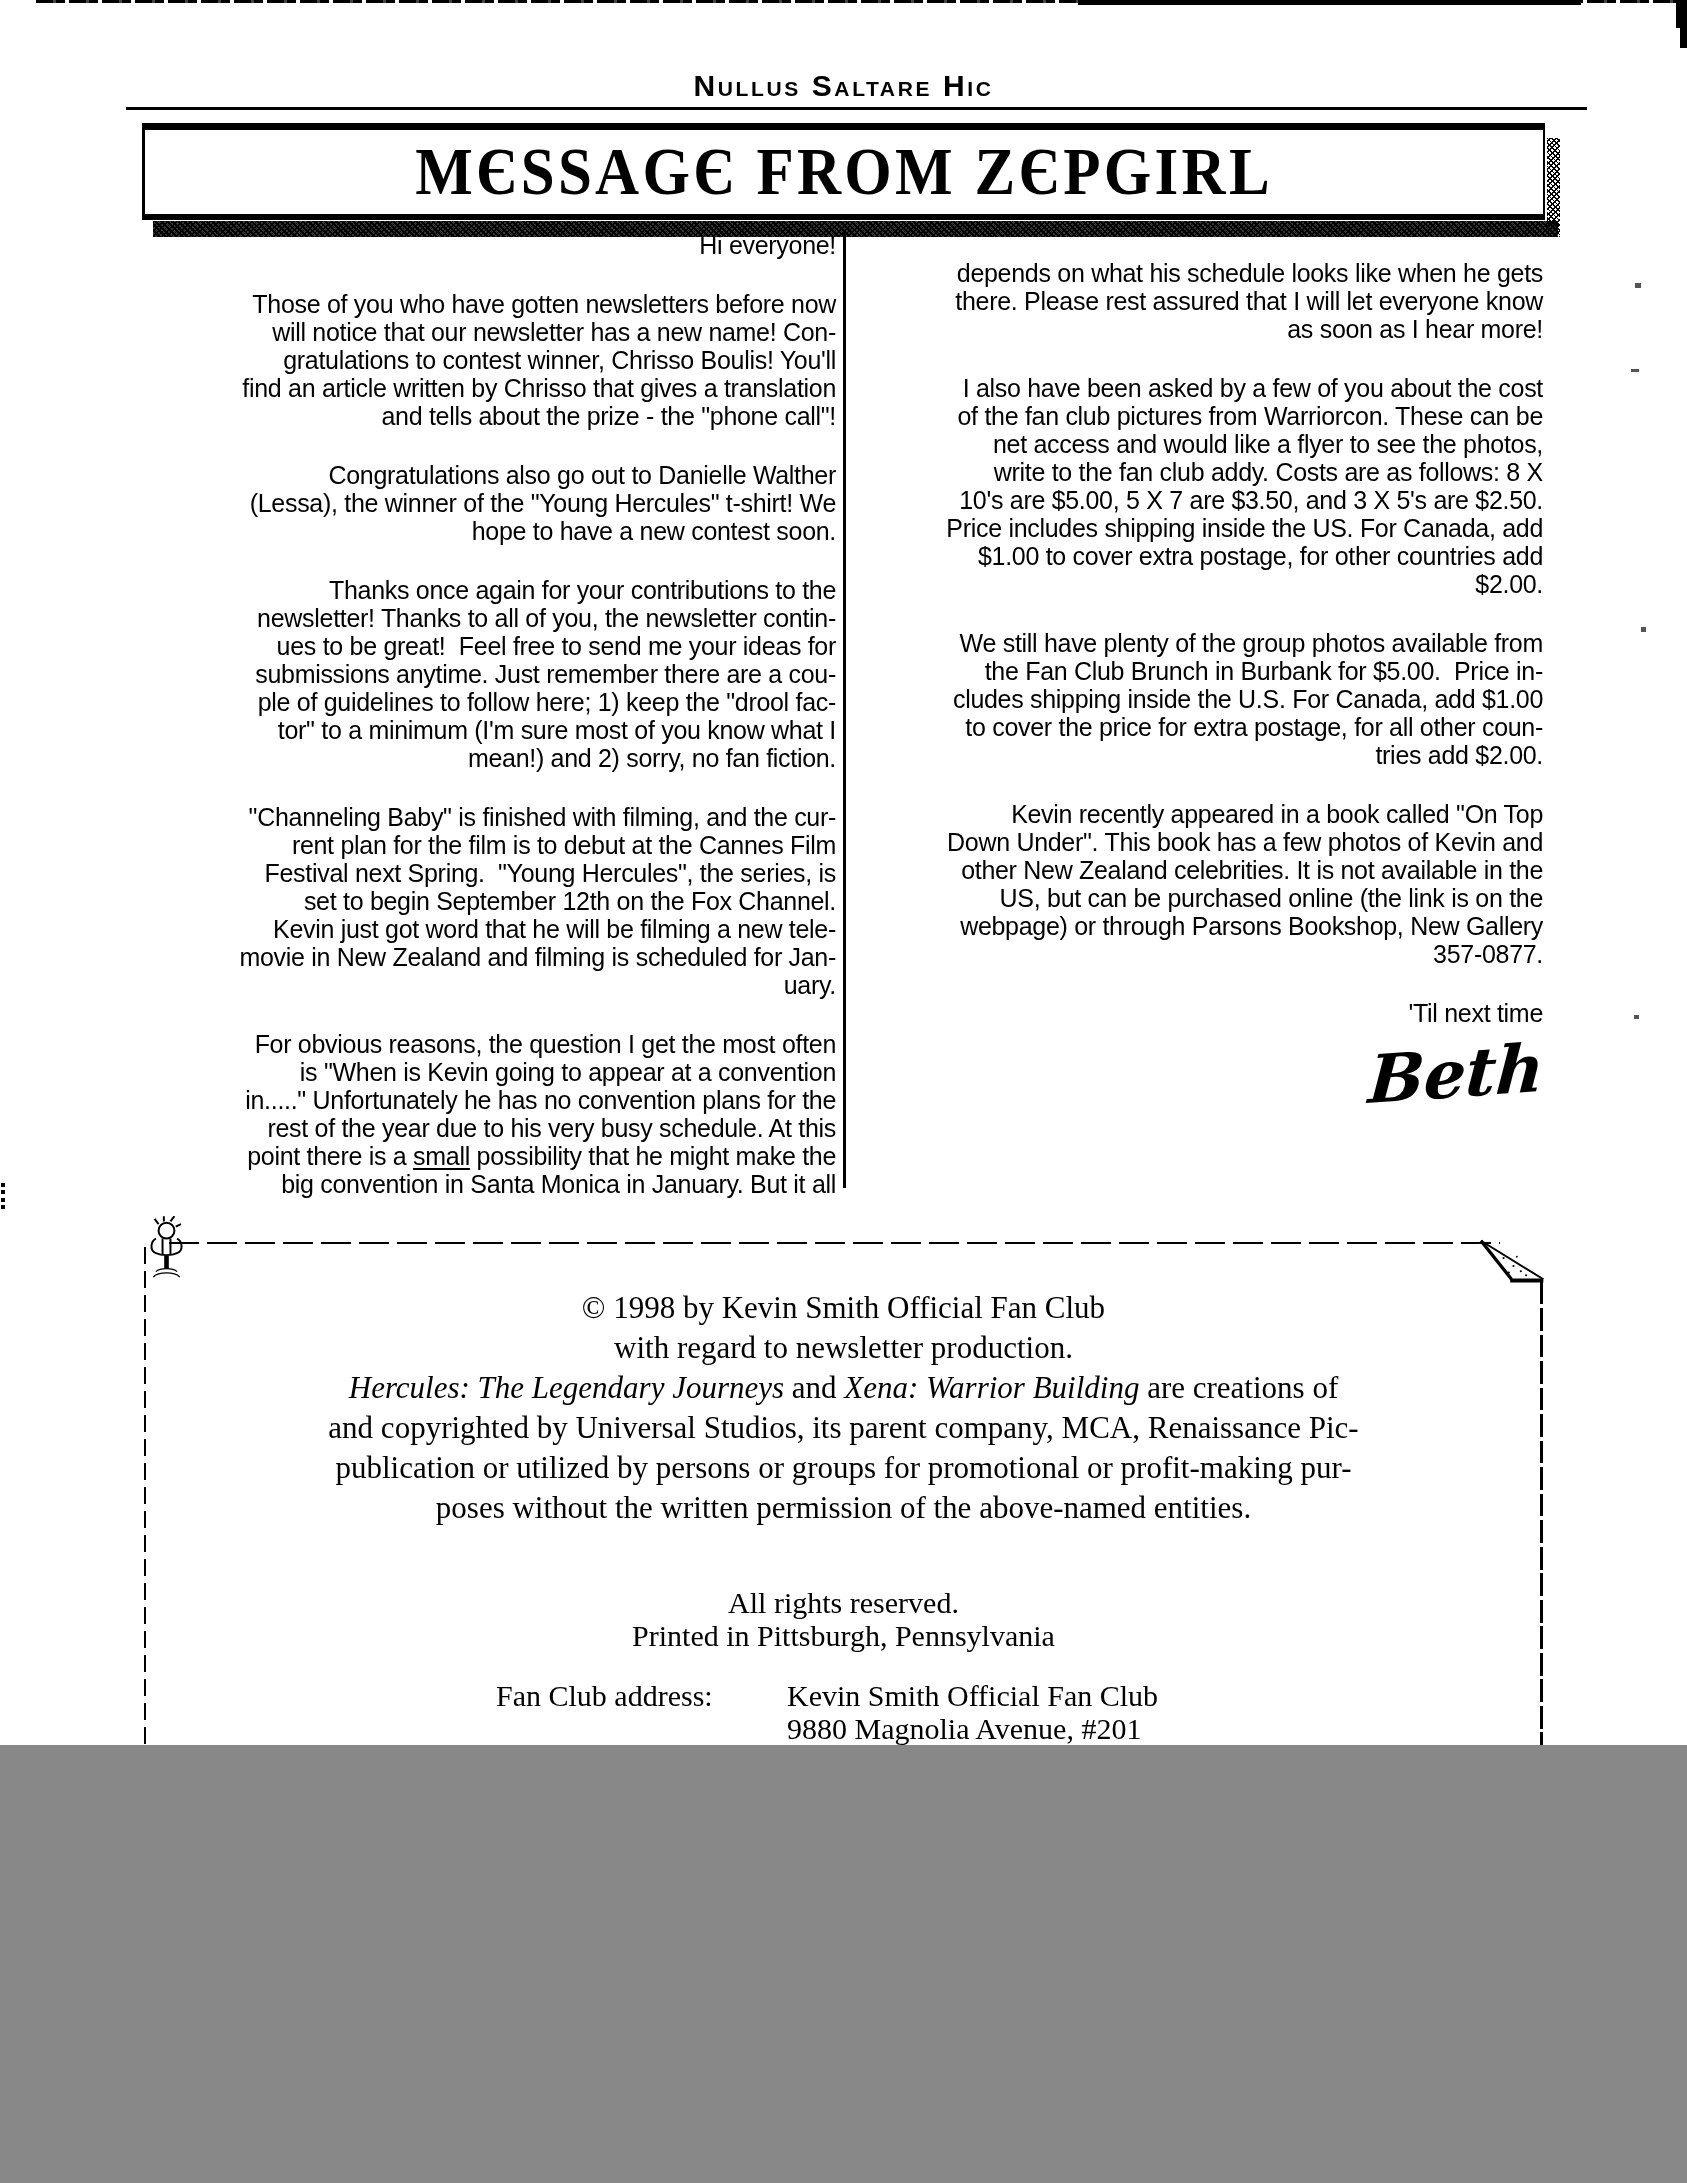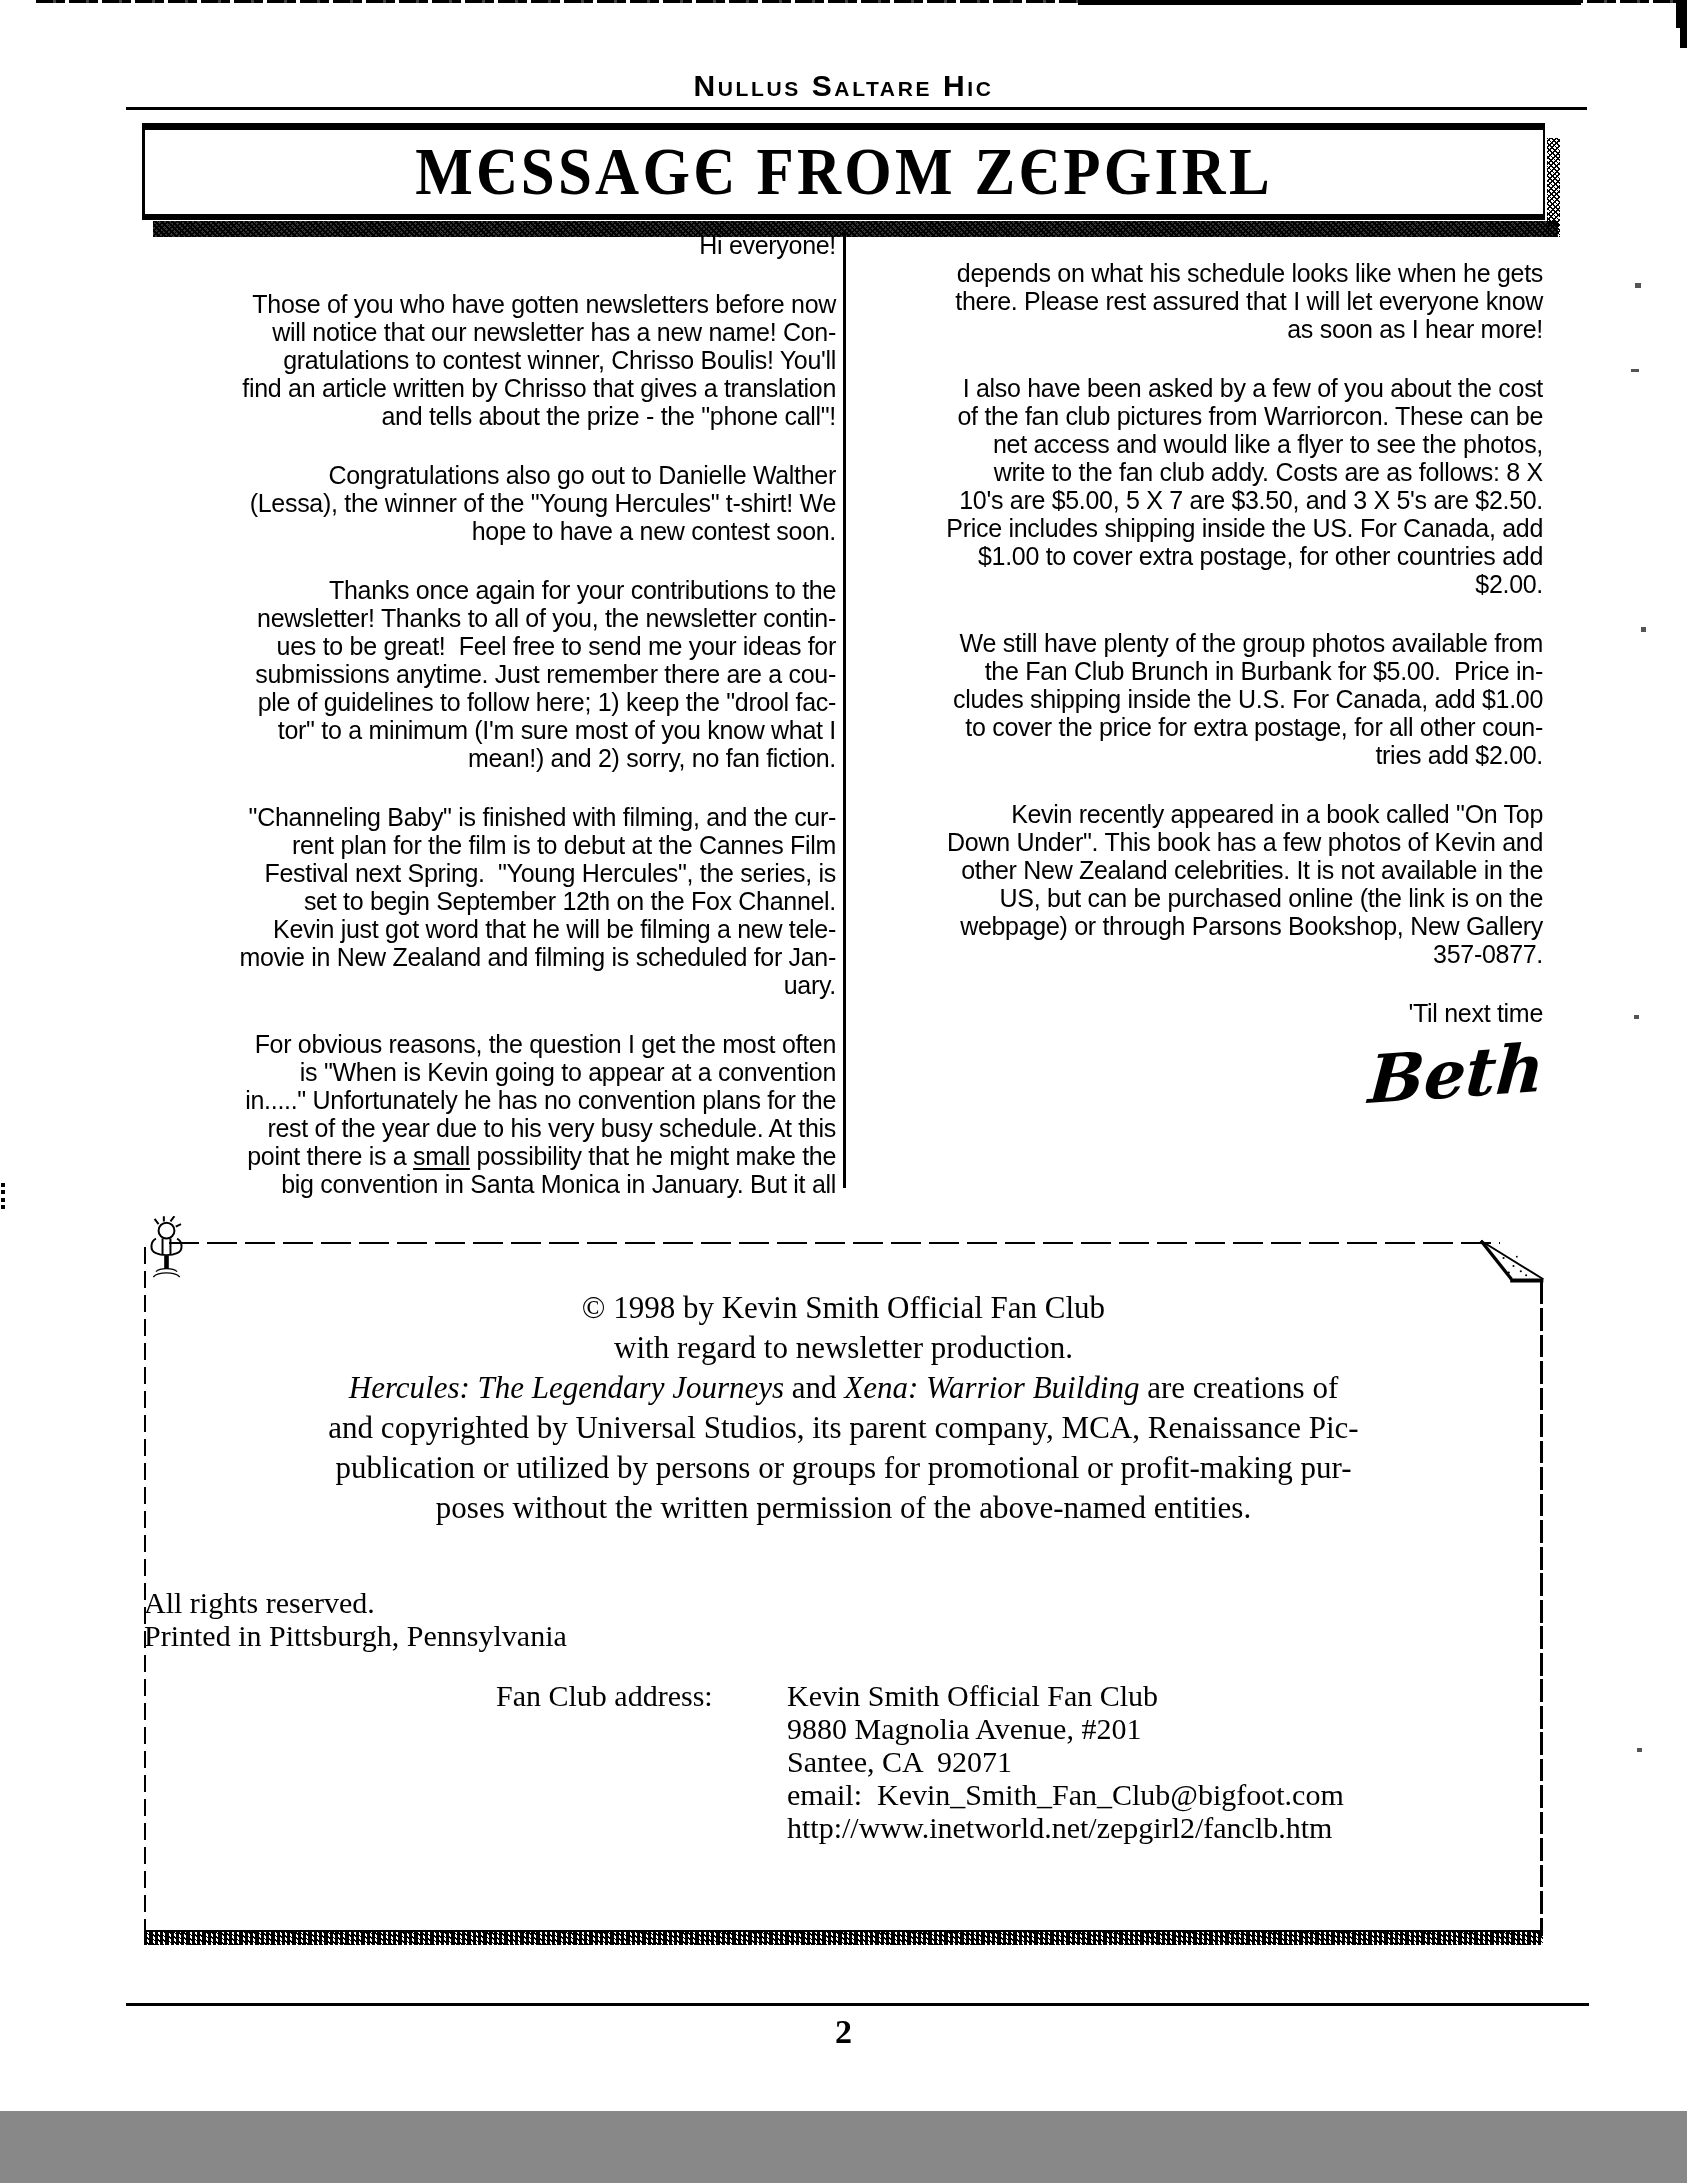--- a/index.html
+++ b/index.html
@@ -1,16 +1,16 @@
 <!DOCTYPE html>
 <html style="font-size:10.6px"><head>
 <meta charset="utf-8">
 <style>
   html,body{margin:0;padding:0;background:#888;}
-  #page{position:relative;width:1687px;height:2111px;background:#fff;overflow:hidden;
+  #page{position:relative;width:1687px;height:1745px;background:#fff;overflow:hidden;
         font-family:"Liberation Sans","DejaVu Sans",sans-serif;color:#000;}
   
   .masthead{position:absolute;left:0;top:69px;width:1687px;text-align:center;
             font-variant:small-caps;font-weight:bold;font-size:30px;letter-spacing:2.6px;}
   .top-rule{position:absolute;left:126px;top:107px;width:1461px;height:3.3px;background:#000;}
   
   .header-box{position:absolute;left:142px;top:123px;width:1403px;height:97px;box-sizing:border-box;
               border-top:7.3px solid #000;border-bottom:6px solid #000;border-left:3.3px solid #000;border-right:2.6px solid #000;
               display:flex;align-items:center;justify-content:center;background:#fff;}
   .header-title{font-family:"Liberation Serif","DejaVu Serif",serif;font-weight:bold;font-size:61px;
@@ -46,21 +46,21 @@
   .copy-bottom{position:absolute;left:0;top:688px;width:1399px;height:13.2px;
      background:repeating-linear-gradient(90deg,#000 0 3.3px,transparent 3.3px 5.3px),
                 repeating-linear-gradient(45deg,#000 0 1.3px,transparent 1.3px 3.3px);
      border-top:2px solid #000;}
   .dogear{position:absolute;right:-2.6px;top:-4px;width:69px;height:48px;}
   .doodle{position:absolute;left:4px;top:-26.5px;width:37px;height:69px;}
   .copy-lines{position:absolute;left:0;top:30px;width:1399px;text-align:center;
               font-size:31px;line-height:40px;margin-top:16px;}
   .copy-lines .para{margin:0;}
   .copy-lines .line{white-space:pre;}
-  .rights{position:absolute;left:0;top:344px;width:1399px;text-align:left;font-size:30px;line-height:33px;}
+  .rights{position:absolute;left:0;top:344px;width:1399px;text-align:center;font-size:30px;line-height:33px;}
   .rights .para{margin:0;}
   .rights .line{white-space:pre;}
   .address-row{position:absolute;left:352px;top:437px;display:flex;font-size:30px;line-height:33px;}
   .address-label{width:291px;white-space:pre;}
   .address-lines .para{margin:0;}
   .address-lines .line{white-space:pre;}
   
   .bottom-rule{position:absolute;left:126px;top:2003px;width:1463px;height:2.6px;background:#000;}
   .page-number{position:absolute;left:0;top:2013px;width:1687px;text-align:center;
                font-family:"Liberation Serif","DejaVu Serif",serif;font-weight:bold;font-size:34px;}

